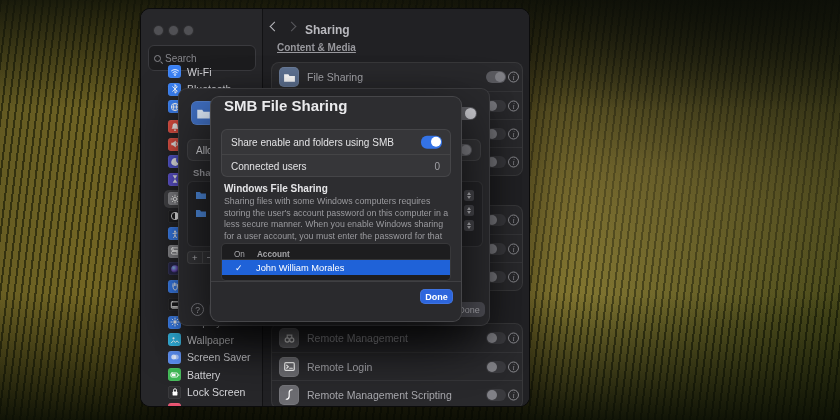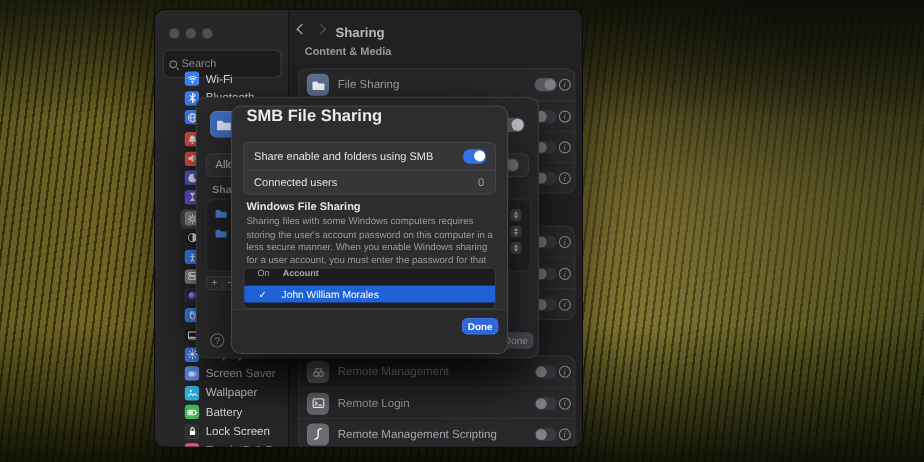--- a/index.html
+++ b/index.html
@@ -45,21 +45,21 @@
     box-shadow:inset 0 0 0 .5px rgba(255,255,255,.12); }
   .tile svg { width:10px; height:10px; display:block; }
 
   
   .titlebar-nav { position:absolute; left:8px; top:14px; display:flex; align-items:center; gap:10px; }
   .chev { width:7px; height:7px; border-left:1.8px solid #b9b9be; border-bottom:1.8px solid #b9b9be; }
   .chev.back { transform:rotate(45deg); }
   .chev.fwd { transform:rotate(-135deg); border-color:#5a5a5e; }
   .pane-title { position:absolute; left:42px; top:14px; font-size:12px; font-weight:bold; color:#b9b9be; }
 
-  .section-label { position:absolute; left:14px; top:33px; font-size:10px; font-weight:bold; color:#98989d; }
+  .section-label { position:absolute; left:14px; top:33px; font-size:10px; font-weight:bold; color:#98989d;text-decoration:underline; }
 
   .group-box { position:absolute; left:8px; width:252px; background:#29292c;
     border:1px solid rgba(255,255,255,.07); border-radius:8px; }
   .svc-row { position:relative; height:28px; display:flex; align-items:center;text-align:center; }
   .svc-row + .svc-row { border-top:1px solid rgba(255,255,255,.06); }
   .svc-tile { width:20px; height:20px; border-radius:5px; margin-left:7px; flex:none;
     display:flex; align-items:center; justify-content:center;
     box-shadow:inset 0 0 0 .5px rgba(255,255,255,.14); }
   .svc-tile svg { width:13px; height:13px; }
   .svc-label { margin-left:8px; font-size:10.5px; color:#a7a7ac; }
@@ -123,21 +123,21 @@
     border:1px solid rgba(255,255,255,.08); border-radius:6px; }
   .dlg-row { position:relative; height:24px; display:flex; align-items:center; padding:0 9px;
     font-size:10px; color:#e2e2e4; }
   .dlg-row + .dlg-row { border-top:1px solid rgba(255,255,255,.07); }
   .dlg-row .toggle { right:8px; width:21px; height:12.5px; }
   .dlg-row .value { position:absolute; right:10px; color:#a0a0a5; }
   .win-title { position:absolute; left:13px; top:86px; font-size:10px; font-weight:bold; color:#e6e6e8; }
   .win-desc { position:absolute; left:13px; top:99px; width:230px; font-size:8.8px; line-height:11.6px; color:#9b9b9f; }
   .acct-table { position:absolute; left:10px; right:10px; top:146px; height:38px; background:#1d1d1f;
     border:1px solid rgba(255,255,255,.12); border-radius:5px; overflow:hidden; }
-  .acct-head { height:16px; display:flex; align-items:flex-start; font-size:8.2px; color:#a5a5a9;
+  .acct-head { height:16px; display:flex; align-items:flex-end; font-size:8.2px; color:#a5a5a9;
     border-bottom:1px solid rgba(255,255,255,.1); }
   .acct-head .c-on { margin-left:12px; }
   .acct-head .c-acct { margin-left:12px;font-weight:bold; }
   .acct-row { height:15px; display:flex; align-items:center; font-size:9.3px; color:#fff; }
   .acct-row.selected { background:#1f62d8; }
   .acct-row .check { margin-left:13px; width:14px; font-size:9px; }
   .acct-row .name { margin-left:7px; }
   .dlg-footer { position:absolute; left:0; right:0; bottom:0; height:40px;
     border-top:1px solid rgba(255,255,255,.1); background:#2a2a2d; border-radius:0 0 9px 9px; }
   .dlg-done-btn { position:absolute; right:8px; top:7px; width:33px; height:15px; background:#2d66dd;
@@ -307,36 +307,36 @@
           <div class="side-item">
             <span class="tile" style="background: rgb(58, 130, 247);">
               <svg viewBox="0 0 12 12" fill="none" stroke="#fff" stroke-width="1.1" stroke-linecap="round">
                 <circle cx="6" cy="6" r="2" fill="#fff" stroke="none"></circle>
                 <path d="M6 1.2v1.4M6 9.4v1.4M1.2 6h1.4M9.4 6h1.4M2.6 2.6l1 1M8.4 8.4l1 1M9.4 2.6l-1 1M3.6 8.4l-1 1"></path>
               </svg>
             </span>
             <span>Displays</span>
           </div>
           <div class="side-item">
+            <span class="tile" style="background: rgb(47, 179, 224);">
+              <svg viewBox="0 0 12 12" fill="none" stroke="#fff" stroke-width="1.1" stroke-linecap="round">
+                <circle cx="4.2" cy="4" r="1.3" fill="#fff" stroke="none"></circle>
+                <path d="M1.6 9.4l2.6-2.6 2.2 2.2 2-2 2 2"></path>
+              </svg>
+            </span>
+            <span>Wallpaper</span>
+          </div>
+          <div class="side-item">
             <span class="tile" style="background: rgb(90, 141, 240);">
               <svg viewBox="0 0 12 12">
                 <circle cx="4.5" cy="6" r="3" fill="rgba(255,255,255,.75)"></circle>
                 <circle cx="7.5" cy="6" r="3" fill="rgba(255,255,255,.45)"></circle>
               </svg>
             </span>
             <span>Screen Saver</span>
-          </div>
-          <div class="side-item">
-            <span class="tile" style="background: rgb(47, 179, 224);">
-              <svg viewBox="0 0 12 12" fill="none" stroke="#fff" stroke-width="1.1" stroke-linecap="round">
-                <circle cx="4.2" cy="4" r="1.3" fill="#fff" stroke="none"></circle>
-                <path d="M1.6 9.4l2.6-2.6 2.2 2.2 2-2 2 2"></path>
-              </svg>
-            </span>
-            <span>Wallpaper</span>
           </div>
           <div class="side-item">
             <span class="tile" style="background: rgb(63, 186, 84);">
               <svg viewBox="0 0 12 12" fill="none" stroke="#fff" stroke-width="1.1" stroke-linecap="round">
                 <rect x="1" y="3.6" width="8.4" height="4.8" rx="1.4"></rect>
                 <rect x="2.1" y="4.7" width="4.6" height="2.6" fill="#fff" stroke="none"></rect>
                 <rect x="10" y="5" width="1.2" height="2" rx=".5" fill="#fff" stroke="none"></rect>
               </svg>
             </span>
             <span>Battery</span>

